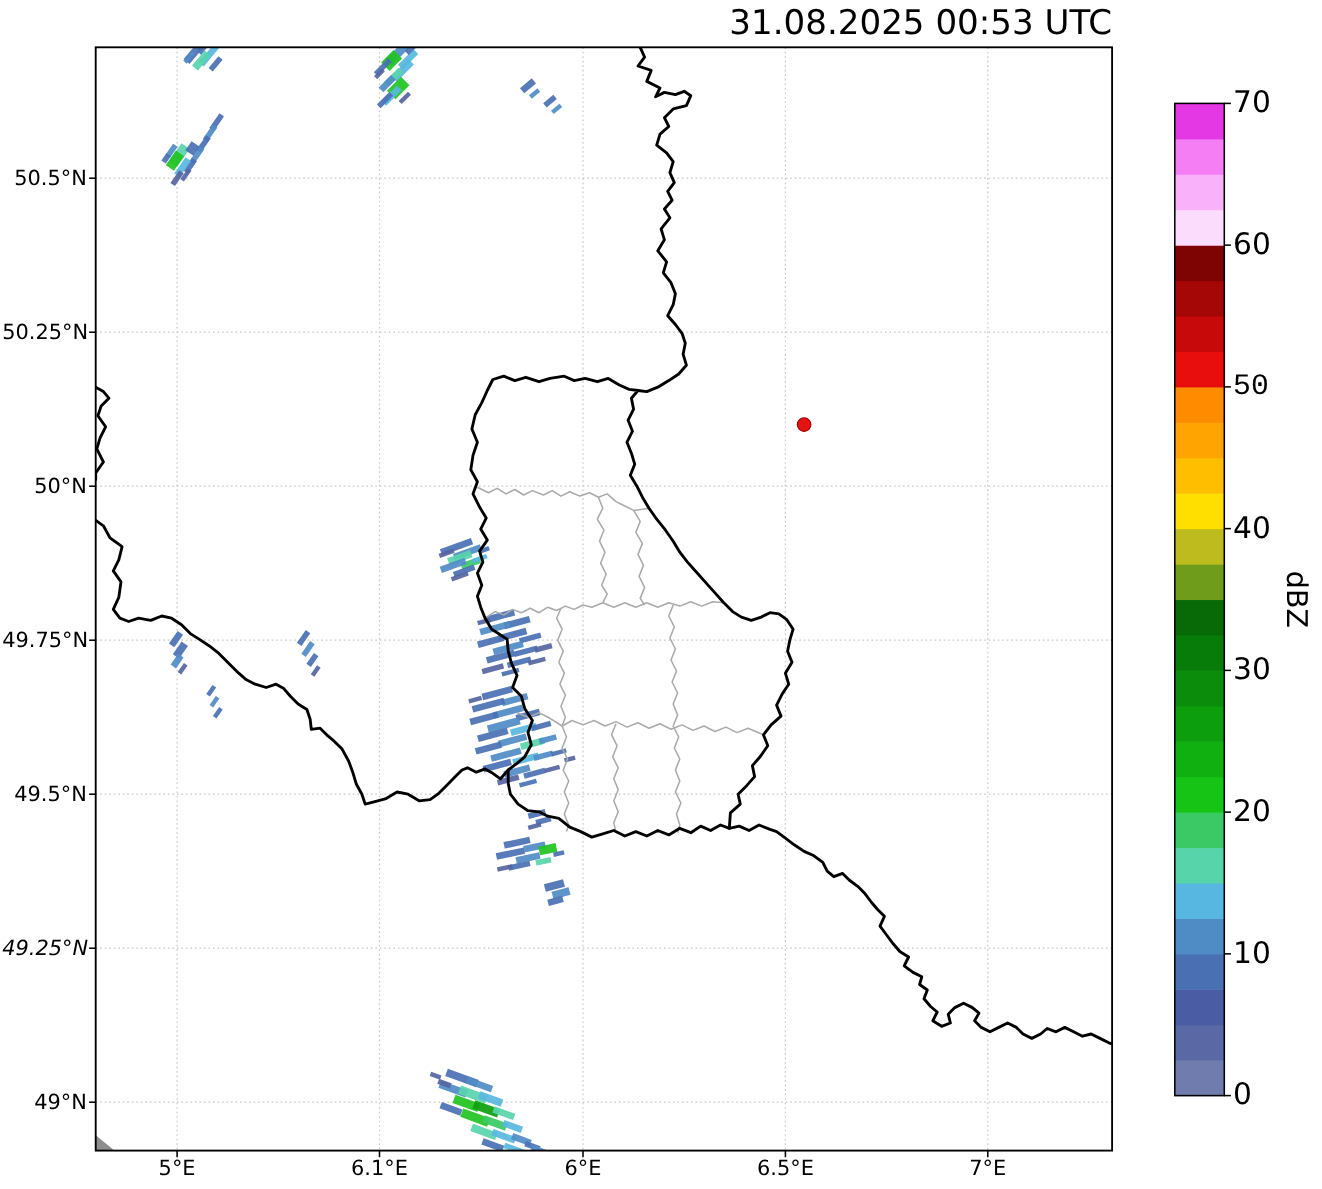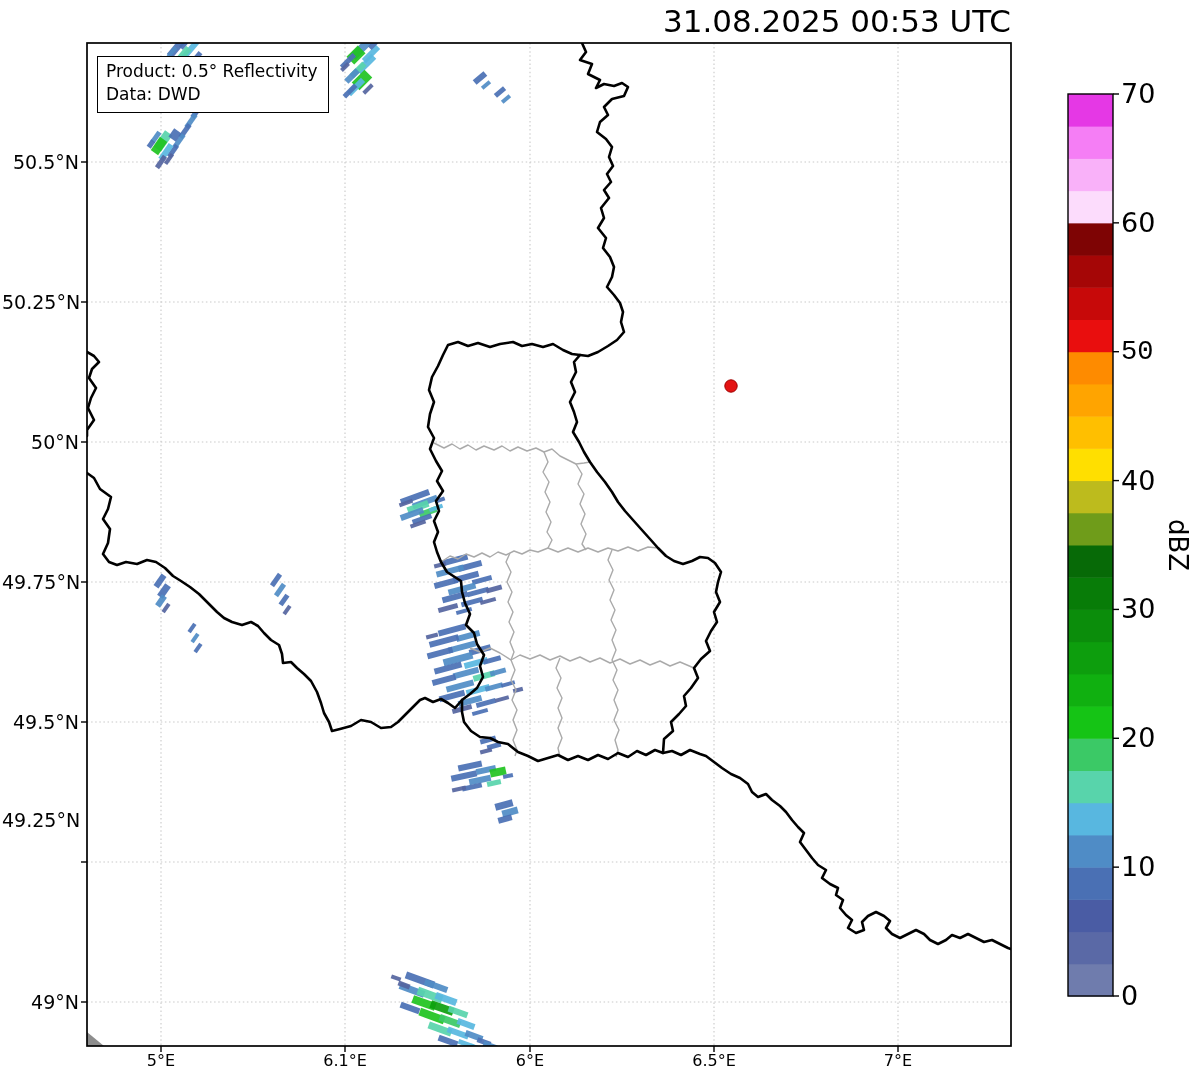--- a/index.html
+++ b/index.html
@@ -2,21 +2,21 @@
 <html><head>
 <meta charset="utf-8">
 <style>
   html,body{margin:0;padding:0;background:#fff;}
   body{width:1202px;height:1081px;font-family:"DejaVu Sans",sans-serif;color:#000;}
   .fig{position:relative;width:1202px;height:1081px;background:#fff;overflow:hidden;}
   #map-svg{position:absolute;left:0;top:0;}
   .title{position:absolute;left:87px;top:3px;width:924px;text-align:right;font-size:31px;}
   .annot{position:absolute;left:97px;top:56px;background:#fff;border:1.6px solid #000;
          padding:3px 10px 5px 8px;font-size:17px;line-height:1.38;}
-  .xtick{position:absolute;top:1051px;width:90px;text-align:center;font-size:16px;}
+  .xtick{position:absolute;top:1051px;width:90px;text-align:center;font-size:19px;}
   .ytick{position:absolute;left:2px;width:77px;text-align:right;font-size:19px;height:24px;line-height:24px;}
   .cbtick{position:absolute;left:1121px;font-size:27px;height:34px;line-height:34px;text-align:center;}
   .cblabel{position:absolute;left:1138px;top:505px;width:80px;height:80px;
            display:flex;align-items:center;justify-content:center;}
   .cblabel span{transform:rotate(90deg);font-size:26px;display:block;}
 </style>
 </head>
 <body>
 
 <div class="fig">
@@ -271,39 +271,35 @@
         <line x1="1113" y1="867.1428571428571" x2="1119" y2="867.1428571428571" stroke="#000" stroke-width="1.4"></line>
         <line x1="1113" y1="738.2857142857142" x2="1119" y2="738.2857142857142" stroke="#000" stroke-width="1.4"></line>
         <line x1="1113" y1="609.4285714285714" x2="1119" y2="609.4285714285714" stroke="#000" stroke-width="1.4"></line>
         <line x1="1113" y1="480.57142857142856" x2="1119" y2="480.57142857142856" stroke="#000" stroke-width="1.4"></line>
         <line x1="1113" y1="351.71428571428567" x2="1119" y2="351.71428571428567" stroke="#000" stroke-width="1.4"></line>
         <line x1="1113" y1="222.8571428571429" x2="1119" y2="222.8571428571429" stroke="#000" stroke-width="1.4"></line>
         <line x1="1113" y1="94" x2="1119" y2="94" stroke="#000" stroke-width="1.4"></line>
       </g>
     </svg>
   <div class="title">31.08.2025 00:53 UTC</div>
-  <div class="annot">
-    <div>Product: 0.5° Reflectivity</div>
-    <div>Data: DWD</div>
-  </div>
   <div class="cblabel">
     <span>dBZ</span>
   </div>
   <div id="labels">
       <div class="xtick" style="left: 116px;">5°E</div>
       <div class="xtick" style="left: 300px;">6.1°E</div>
       <div class="xtick" style="left: 485px;">6°E</div>
       <div class="xtick" style="left: 669px;">6.5°E</div>
       <div class="xtick" style="left: 853px;">7°E</div>
       <div class="ytick" style="top: 150px;">50.5°N</div>
       <div class="ytick" style="top: 290px;">50.25°N</div>
       <div class="ytick" style="top: 430px;">50°N</div>
       <div class="ytick" style="top: 570px;">49.75°N</div>
       <div class="ytick" style="top: 710px;">49.5°N</div>
-      <div class="ytick" style="top: 808px;">49.25°N</div>
+      <div class="ytick" style="top: 850px; font-style: italic;">49.25°N</div>
       <div class="ytick" style="top: 990px;">49°N</div>
       <div class="cbtick" style="top: 979px;">0</div>
       <div class="cbtick" style="top: 850.143px;">10</div>
       <div class="cbtick" style="top: 721.286px;">20</div>
       <div class="cbtick" style="top: 592.429px;">30</div>
       <div class="cbtick" style="top: 463.571px;">40</div>
       <div class="cbtick" style="top: 334.714px; font-family: Liberation Mono, monospace;">50</div>
       <div class="cbtick" style="top: 205.857px;">60</div>
       <div class="cbtick" style="top: 77px;">70</div>
     </div>

